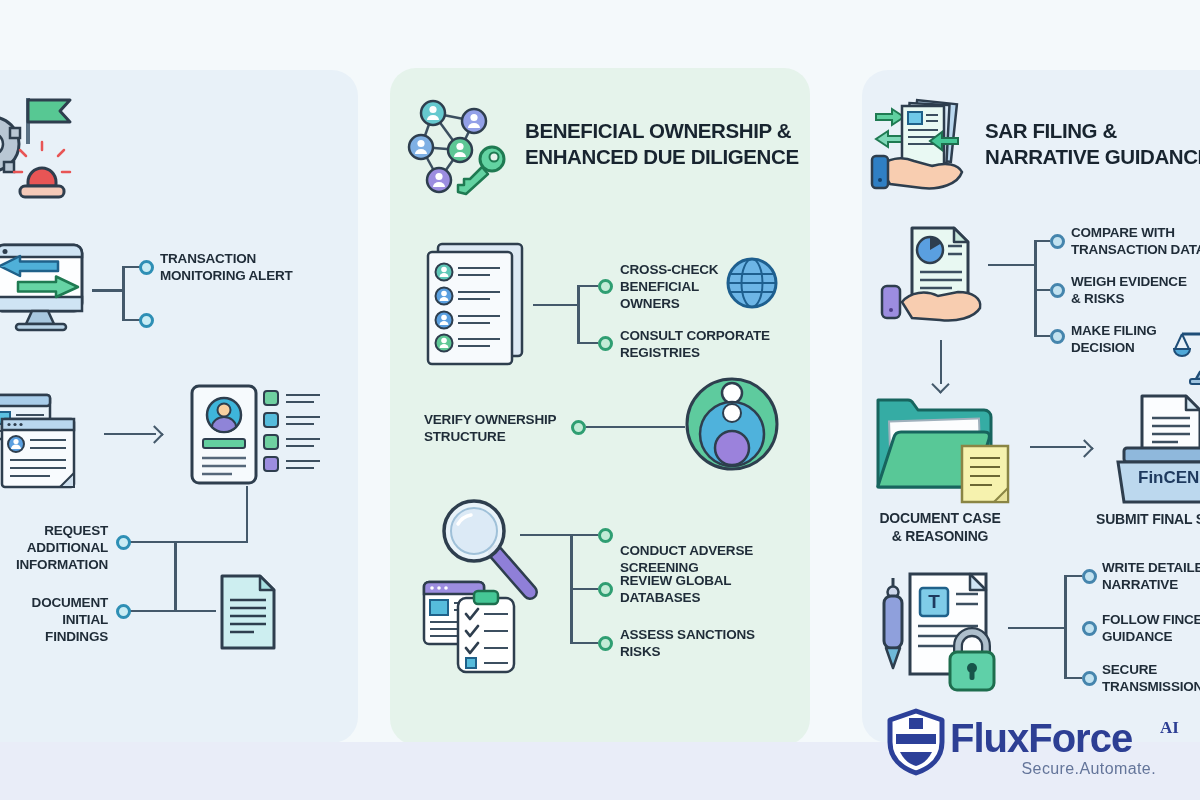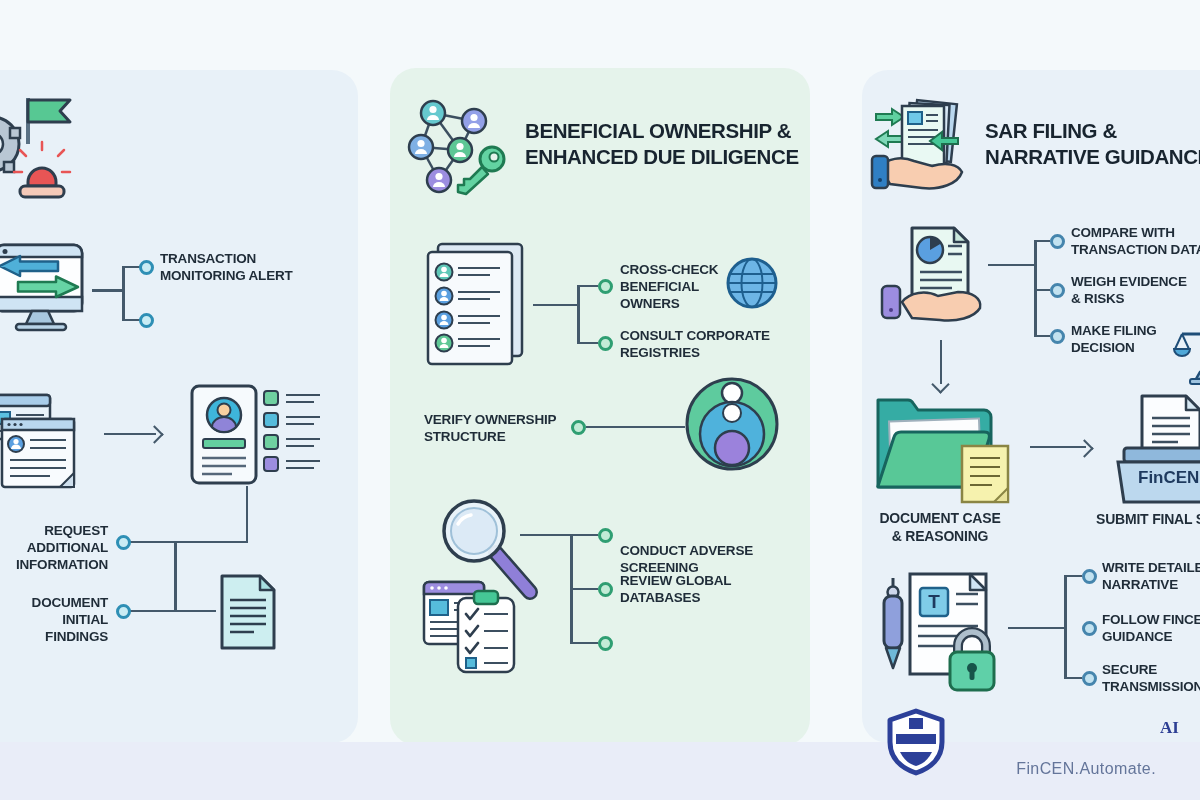--- a/index.html
+++ b/index.html
@@ -353,20 +353,22 @@
   <div class="ln" style="left:570px;top:587.75px;width:28px;height:2.5px;"></div>
   <div class="ln" style="left:570px;top:641.75px;width:28px;height:2.5px;"></div>
   <div class="dot dot-g" style="left:598px;top:527.5px;"></div>
   <div class="dot dot-g" style="left:598px;top:581.5px;"></div>
   <div class="dot dot-g" style="left:598px;top:635.5px;"></div>
 
   <div class="lbl" style="left:620px;top:542px;width:180px;">CONDUCT ADVERSE
 SCREENING</div>
   <div class="lbl" style="left:620px;top:572px;width:180px;">REVIEW GLOBAL
 DATABASES</div>
+  <div class="lbl" style="left:620px;top:626px;width:180px;">ASSESS SANCTIONS
+RISKS</div>
 
   <div class="abs" style="left:872px;top:98px;">
     <svg width="96" height="96" viewBox="0 0 96 96">
       <polygon points="4,16 20,16 20,11 32,19 20,27 20,22 4,22" fill="#5fd0a0" stroke="#1f7a52" stroke-width="2"></polygon>
       <polygon points="32,38 16,38 16,33 4,41 16,49 16,44 32,44" fill="#7fd8b8" stroke="#1f7a52" stroke-width="2"></polygon>
       <rect x="42" y="4" width="40" height="58" fill="#b9d7ee" stroke="#2e3e4e" stroke-width="2.5" transform="rotate(6 62 33)"></rect>
       <rect x="36" y="6" width="40" height="58" fill="#d9e9f6" stroke="#2e3e4e" stroke-width="2.5" transform="rotate(3 56 35)"></rect>
       <rect x="30" y="8" width="42" height="60" fill="#e9f9f3" stroke="#2e3e4e" stroke-width="2.5"></rect>
       <rect x="36" y="14" width="14" height="12" fill="#6fc8e8" stroke="#1f618a" stroke-width="2"></rect>
       <g stroke="#3c4f60" stroke-width="2">
@@ -521,16 +523,17 @@
 TRANSMISSION</div>
 
   <div class="abs" style="left:886px;top:708px;">
     <svg width="60" height="68" viewBox="0 0 60 68">
       <path d="M30,3 L56,12 V34 C56,50 45,60 30,65 C15,60 4,50 4,34 V12 Z" fill="#ffffff" stroke="#2c4099" stroke-width="5" stroke-linejoin="round"></path>
       <rect x="23" y="10" width="14" height="11" fill="#2c4099"></rect>
       <rect x="10" y="26" width="40" height="10" fill="#2c4099"></rect>
       <path d="M14,44 H46 C42,52 37,56 30,58 C23,56 18,52 14,44 Z" fill="#2c4099"></path>
     </svg>
   </div>
+  <div class="brand" style="left:950px;top:716px;">FluxForce</div>
   <div class="brand-sup" style="left:1160px;top:718px;font-family:Liberation Serif, serif;">AI</div>
-  <div class="tagline" style="left:956px;top:760px;width:200px;">FinCEN.Automate.</div>
+  <div class="tagline" style="left:956px;top:760px;width:200px;">Secure.Automate.</div>
 
 </div>
 
 </body></html>

